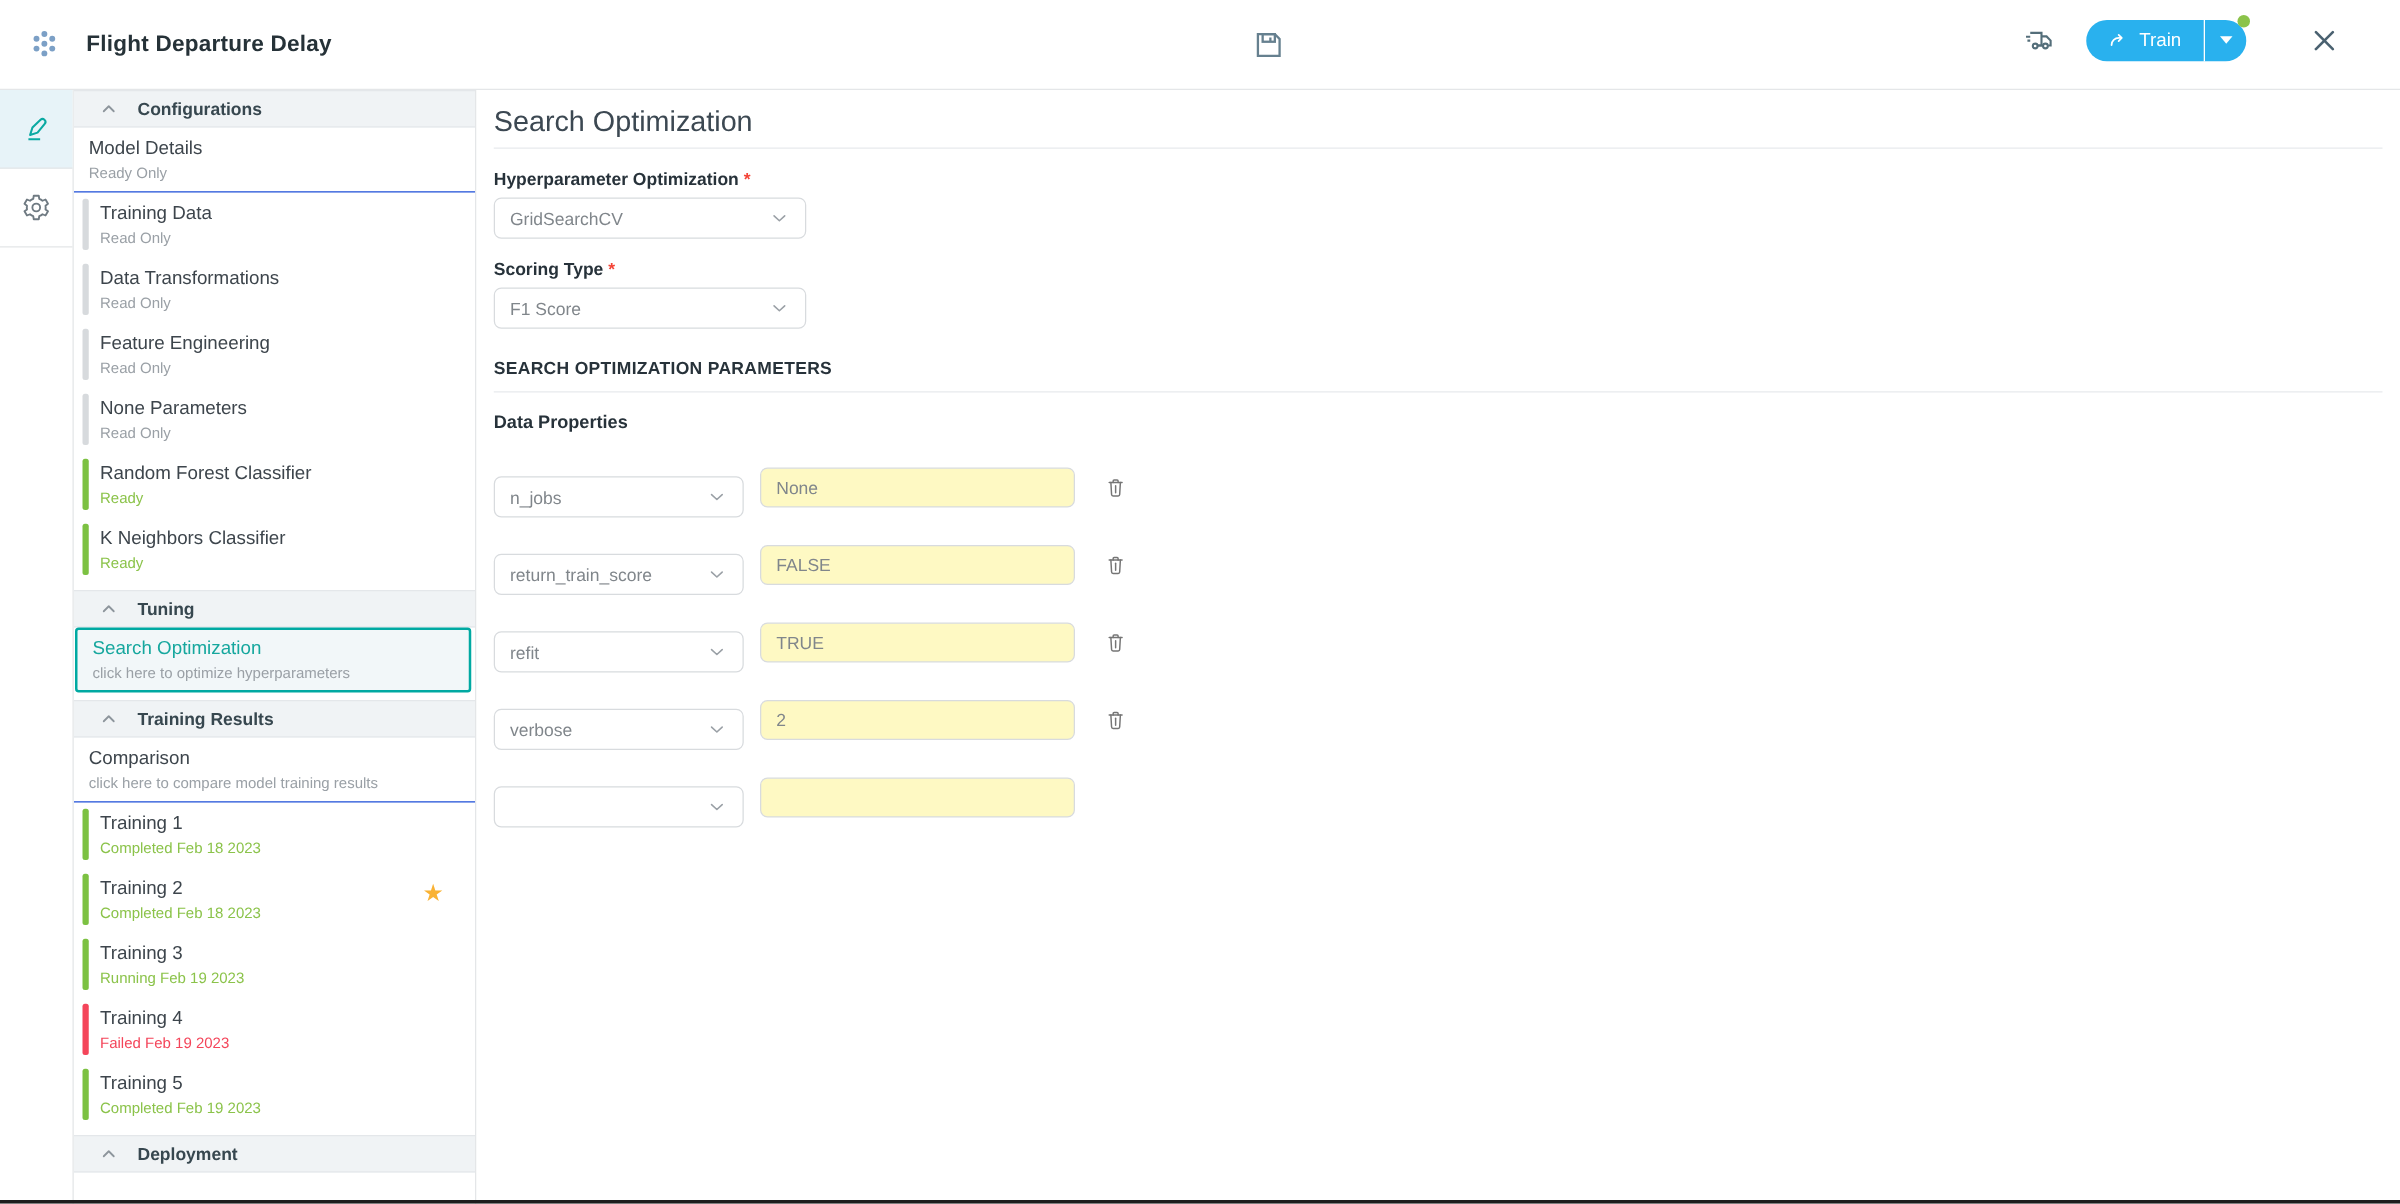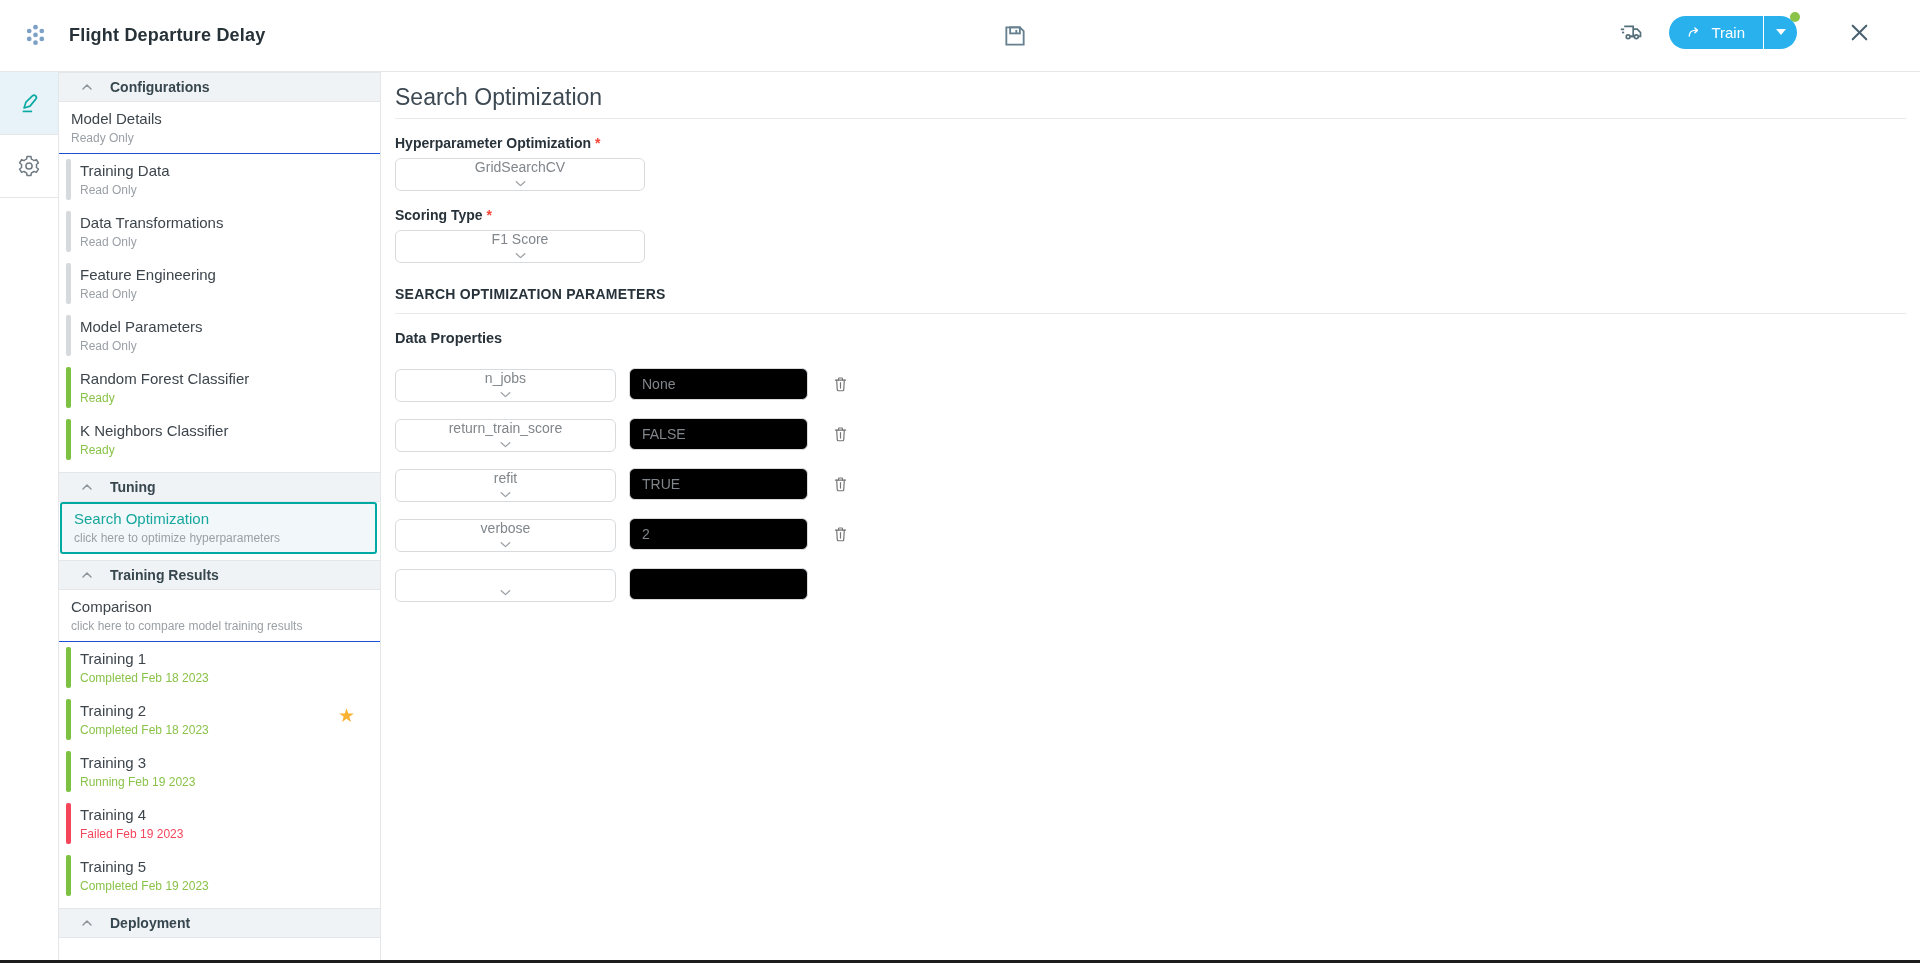--- a/index.html
+++ b/index.html
@@ -76,31 +76,31 @@
   #main-title { margin-top:13px; font-size:23px; font-weight:400; color:#3c4852; line-height:24px; }
   .divider { height:1px; background:#e8eaed; }
   .d1 { margin-top:9px; }
   .d2 { margin-top:11px; }
   .field { margin-top:16px; }
   .f-label { font-size:14px; font-weight:700; color:#27323a; line-height:17px; }
   .req { color:#f44336; font-weight:700; }
   .f-select, .p-select {
     width:250px; height:33px; border:1px solid #d8dbde; border-radius:6px;
     display:flex; align-items:center; justify-content:space-between;
-    padding:0 12px; color:#80868b; font-size:14px; margin-top:6px; background:#fff; cursor:pointer;flex-direction:column;
+    padding:0 12px; color:#80868b; font-size:14px; margin-top:6px; background:#fff; cursor:pointer;
   }
   #params-heading { margin-top:23px; font-size:14px; font-weight:700; color:#27323a; letter-spacing:.25px; }
   #group-label { margin-top:16px; font-size:14.5px; font-weight:700; color:#27323a; }
   #param-rows { margin-top:19px; }
   .p-row { display:flex; align-items:center; margin-bottom:13px; }
-  .p-select { width:221px; margin-top:4px; }
+  .p-select { width:200px; margin-top:16px; }
   .p-input {
-    width:179px; height:32px; border:1px solid #d8dbde; border-radius:6px;
+    width:252px; height:32px; border:1px solid #d8dbde; border-radius:6px;
     margin-left:13px; padding:0 12px; color:#80868b; font-size:14px;
-    font-family:inherit; outline:none; background:#000000;
+    font-family:inherit; outline:none; background:#fef9c3;
   }
   .p-trash { background:none; border:none; margin-left:21px; cursor:pointer; padding:2px; }
 
   #bottom-line { position:absolute; left:0; bottom:0; width:1920px; height:3px; background:#1d1d1d; z-index:9; }
 </style>
 </head>
 <body>
 
 <header id="topbar">
   <span id="logo">
@@ -210,21 +210,21 @@
       <div class="s-title">Data Transformations</div>
       <div class="s-sub">Read Only</div>
     </div>
     <div class="s-item has-bar">
       <span class="s-bar gray"></span>
       <div class="s-title">Feature Engineering</div>
       <div class="s-sub">Read Only</div>
     </div>
     <div class="s-item has-bar">
       <span class="s-bar gray"></span>
-      <div class="s-title">Model Parameters</div>
+      <div class="s-title">None Parameters</div>
       <div class="s-sub">Read Only</div>
     </div>
     <div class="s-item has-bar">
       <span class="s-bar green"></span>
       <div class="s-title">Random Forest Classifier</div>
       <div class="s-sub green">Ready</div>
     </div>
     <div class="s-item has-bar">
       <span class="s-bar green"></span>
       <div class="s-title">K Neighbors Classifier</div>

